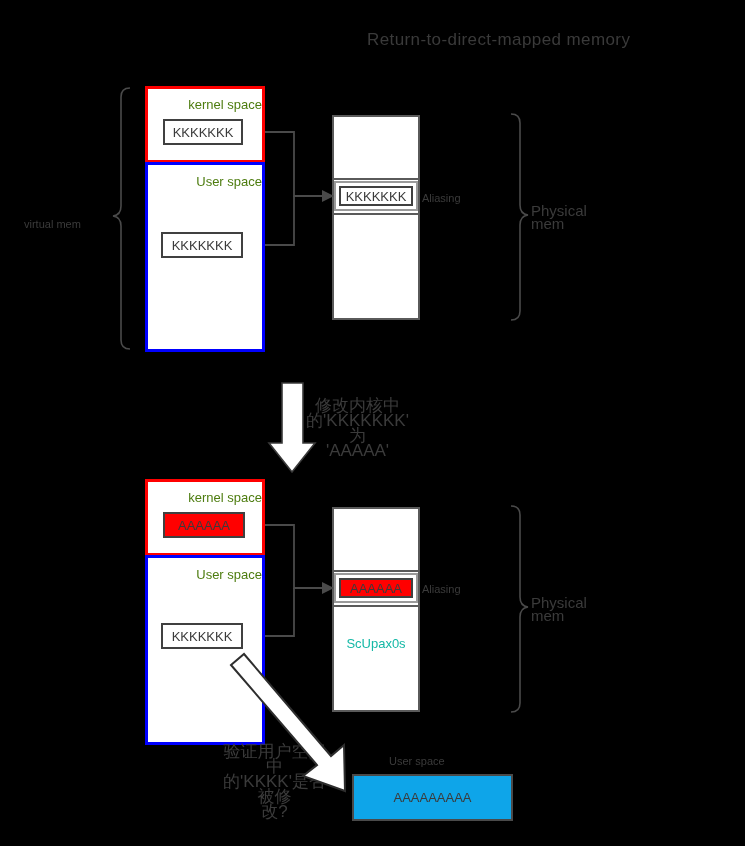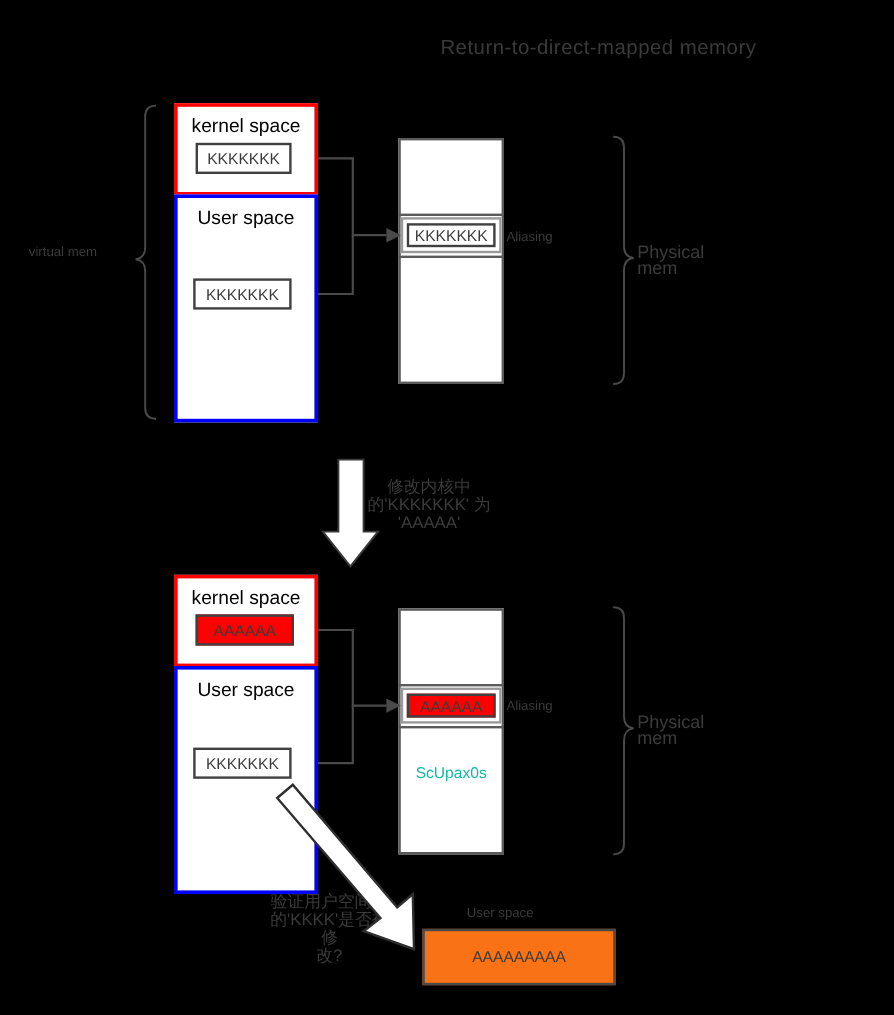--- a/index.html
+++ b/index.html
@@ -39,23 +39,23 @@
     background: #ffffff;
     box-sizing: border-box;
   }
   .vm-user {
     border: 3px solid #0000ff;
     background: #ffffff;
     box-sizing: border-box;
   }
   .space-label {
     width: 100%;
-    text-align: center;
-    font-size: 16px;
-    color: #000000;
+    text-align: right;
+    font-size: 13px;
+    color: #4d7c0f;
     position: absolute;
     left: 0;
   }
 
   
   .databox {
     box-sizing: border-box;
     border: 2px solid #404040;
     background: #ffffff;
     font-size: 13px;
@@ -63,21 +63,21 @@
     display: flex;
     align-items: center;
     justify-content: center;
     white-space: nowrap;
   }
   .databox.red {
     background: #ff0000;
     border-color: #404040;
   }
   .databox.bigred {
-    background: #f97316;
+    background: #0ea5e9;
     border-color: #4a4a4a;
     border-width: 2px;
   }
 
   
   .pm-col {
     box-sizing: border-box;
     border: 2px solid #5a5a5a;
     background: #ffffff;
   }
@@ -126,21 +126,21 @@
     white-space: nowrap;
   }
   .brace-label {
     font-size: 15px;
     color: #3b3b3b;
     line-height: 13px;
   }
 
   
   .cn-text {
-    font-size: 14px;
+    font-size: 17px;
     color: #3b3b3b;
     line-height: 15px;
     text-align: center;
   }
 
   svg.overlay {
     position: absolute;
     left: 0; top: 0;
     width: 745px;
     height: 846px;
@@ -166,21 +166,21 @@
 
   <div class="abs pm-col" style="left:332px; top:115px; width:88px; height:205px;"></div>
   <div class="abs pm-divider" style="left:332px; top:178px; width:88px;"></div>
   <div class="abs pm-divider" style="left:332px; top:213px; width:88px;"></div>
   <div class="abs pm-slot" style="left:334px; top:181px; width:84px; height:30px;">
     <div class="inner">KKKKKKK</div>
   </div>
 
   <div class="abs side-label" style="left:422px; top:192px;">Aliasing</div>
 
-  <div class="abs side-label" style="left:24px; top:204px;">virtual mem</div>
+  <div class="abs side-label" style="left:24px; top:218px;">virtual mem</div>
 
   <div class="abs brace-label" style="left:531px; top:204px;">
     <div>Physical</div>
     <div>mem</div>
   </div>
 
   <div class="abs cn-text" style="left:305px; top:398px; width:105px;">
     <div>修改内核中</div>
     <div>的'KKKKKKK' 为</div>
     <div>'AAAAA'</div>

